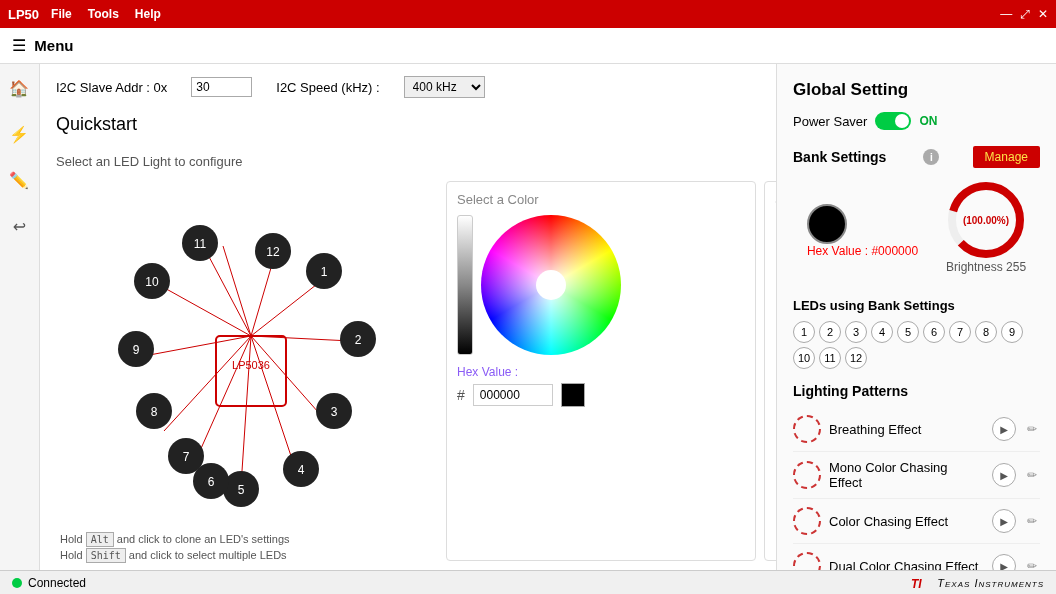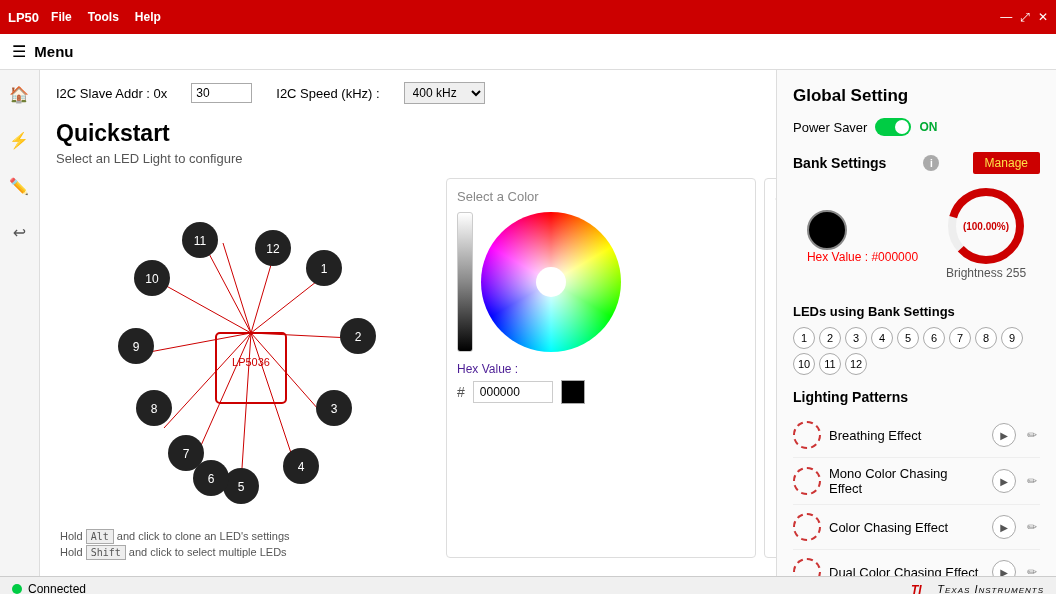--- a/index.html
+++ b/index.html
@@ -1,20 +1,20 @@
 <!DOCTYPE html>
 <html><head>
   <meta charset="utf-8">
   <style>
     * { box-sizing: border-box; margin: 0; padding: 0; }
     body { font-family: Arial, sans-serif; font-size: 13px; background: #f0f0f0; overflow: hidden; width: 1056px; height: 594px; }
 
     
     #titlebar {
-      height: 34px;
+      height: 28px;
       background: #cc0000;
       display: flex;
       align-items: center;
       padding: 0 8px;
       color: white;
       justify-content: space-between;
     }
     #titlebar .title-left { display: flex; align-items: center; gap: 12px; font-weight: bold; font-size: 13px; }
     #titlebar .title-menu { display: flex; gap: 16px; font-size: 12px; }
     #titlebar .title-controls { display: flex; gap: 8px; font-size: 12px; }
@@ -79,21 +79,21 @@
       padding: 2px 4px;
       font-size: 12px;
     }
     .i2c-row select {
       border: 1px solid #aaa;
       padding: 2px 4px;
       font-size: 12px;
     }
 
     
-    .section-title { font-size: 23px; font-weight: bold; margin-bottom: 4px; }
+    .section-title { font-size: 18px; font-weight: normal; margin-bottom: 19px; }
     .section-subtitle { font-size: 13px; color: #555; margin-bottom: 12px; }
 
     
     #led-area {
       display: flex;
       gap: 0;
       height: 380px;
     }
 
     #led-diagram {
@@ -496,21 +496,21 @@
       <div id="color-picker-area">
         <div class="cp-title">Select a Color</div>
         <div class="color-wheel-container">
           <div class="color-brightness-slider"></div>
           <div style="position:relative;">
             <div class="color-wheel" style="width:140px;height:140px;"></div>
             <div class="color-wheel-inner"></div>
           </div>
         </div>
         <div class="hex-input-row">
-          <span style="font-size:12px;color:#4c1d95;">Hex Value :</span>
+          <span style="font-size:12px;color:#8b5cf6;">Hex Value :</span>
         </div>
         <div class="hex-input-row" style="margin-top:4px;">
           <span style="font-size:14px;color:#555;">#</span>
           <input type="text" value="000000" style="width: 80px; font-size: 12px; border: 1px solid rgb(204, 204, 204); padding: 3px 6px;">
           <div class="hex-color-preview"></div>
         </div>
       </div>
 
       <div id="brightness-area">
         <div class="bp-title">Set Brightness Value</div>

